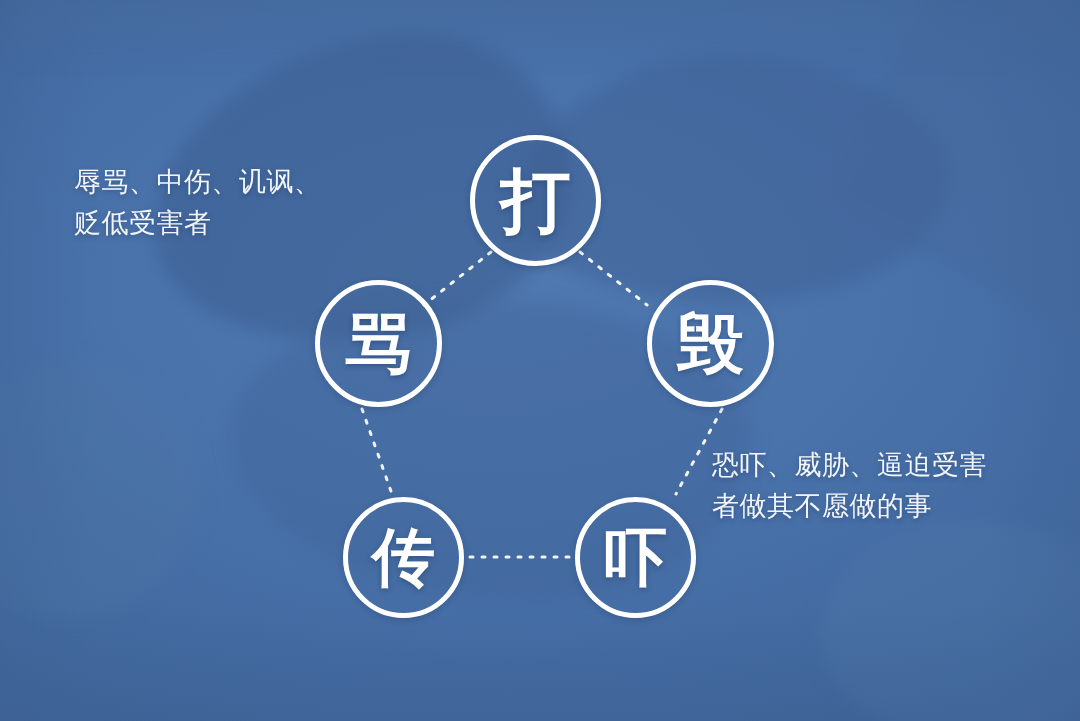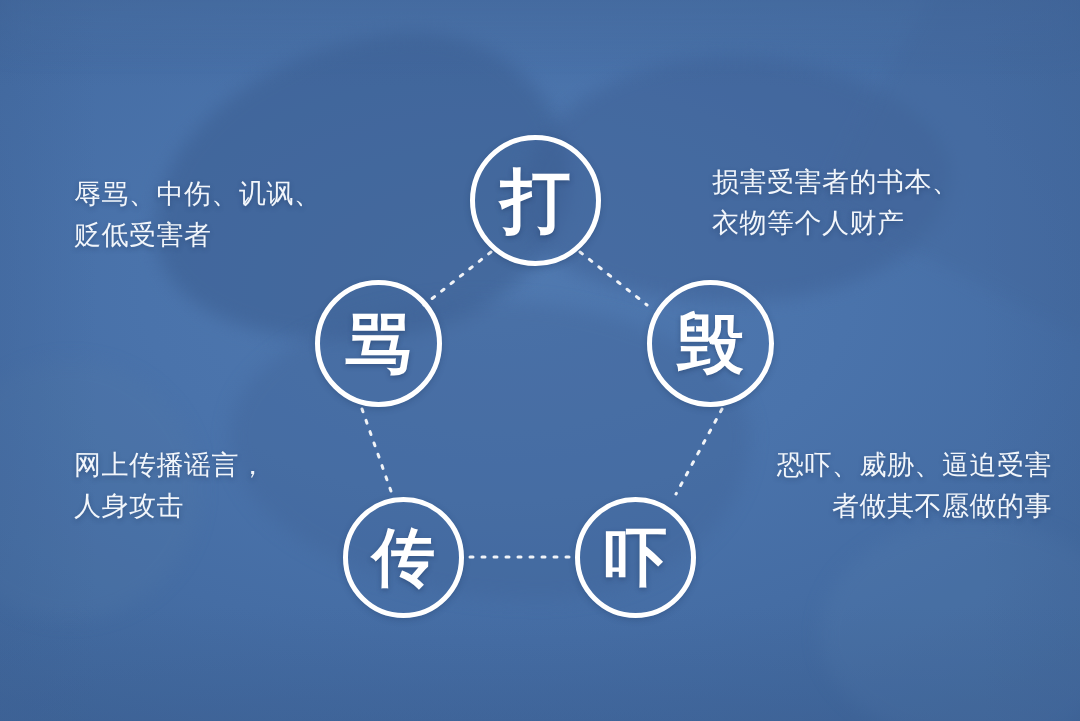--- a/index.html
+++ b/index.html
@@ -131,24 +131,24 @@
     font-size: 27px;
     line-height: 1.52;
     letter-spacing: 0.5px;
     text-shadow: 0 2px 5px rgba(30,55,95,0.45);
     white-space: pre-line;
     user-select: none;
     font-family: "DejaVu Sans", "Liberation Sans", sans-serif;
   }
 
   #cap-top    { left: 435px; top: 77px;  width: 300px; text-align: left; }
-  #cap-left1  { left: 74px;  top: 161px; width: 310px; text-align: left; margin-top: 12px; }
+  #cap-left1  { left: 74px;  top: 161px; width: 310px; text-align: left; }
   #cap-right1 { left: 712px; top: 161px; width: 330px; text-align: left; }
   #cap-left2  { left: 74px;  top: 444px; width: 310px; text-align: left; }
-  #cap-right2 { left: 712px; top: 444px; width: 340px; text-align: right; }
+  #cap-right2 { left: 712px; top: 444px; width: 340px; text-align: left; }
 </style>
 </head>
 <body>
 
 <div id="poster">
 
   <div class="bg-base"></div>
 
   <div class="wm wm-g"></div>
   <div class="wm wm-a"></div>
@@ -185,20 +185,16 @@
   <div class="node" id="node-chuan">
     <span class="glyph">传</span>
   </div>
 
   <div class="node" id="node-xia">
     <span class="glyph">吓</span>
   </div>
 
   <div class="caption" id="cap-left1">辱骂、中伤、讥讽、
 贬低受害者</div>
-  <div class="caption" id="cap-right1">损害受害者的书本、
-衣物等个人财产</div>
-  <div class="caption" id="cap-left2">网上传播谣言，
-人身攻击</div>
   <div class="caption" id="cap-right2">恐吓、威胁、逼迫受害
 者做其不愿做的事</div>
 
 </div>
 
 </body></html>

